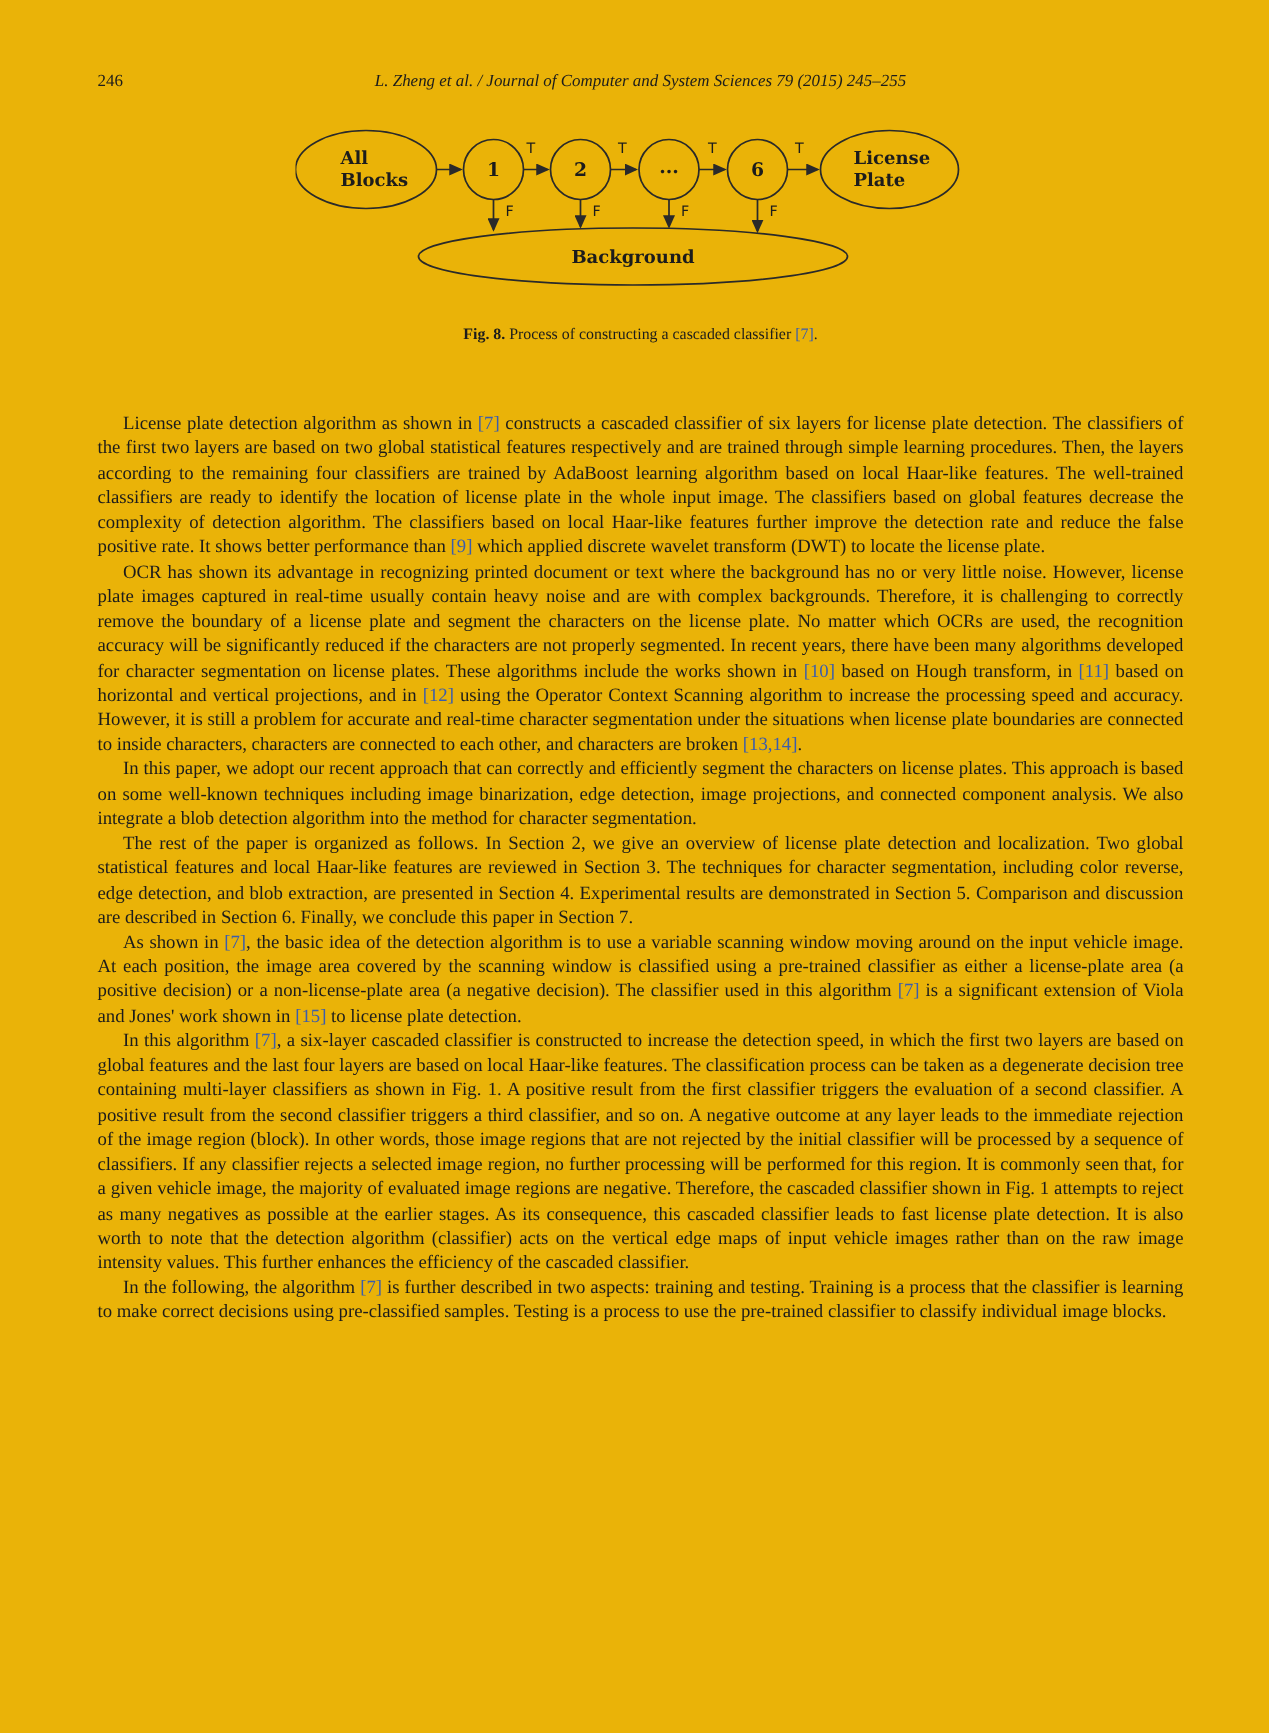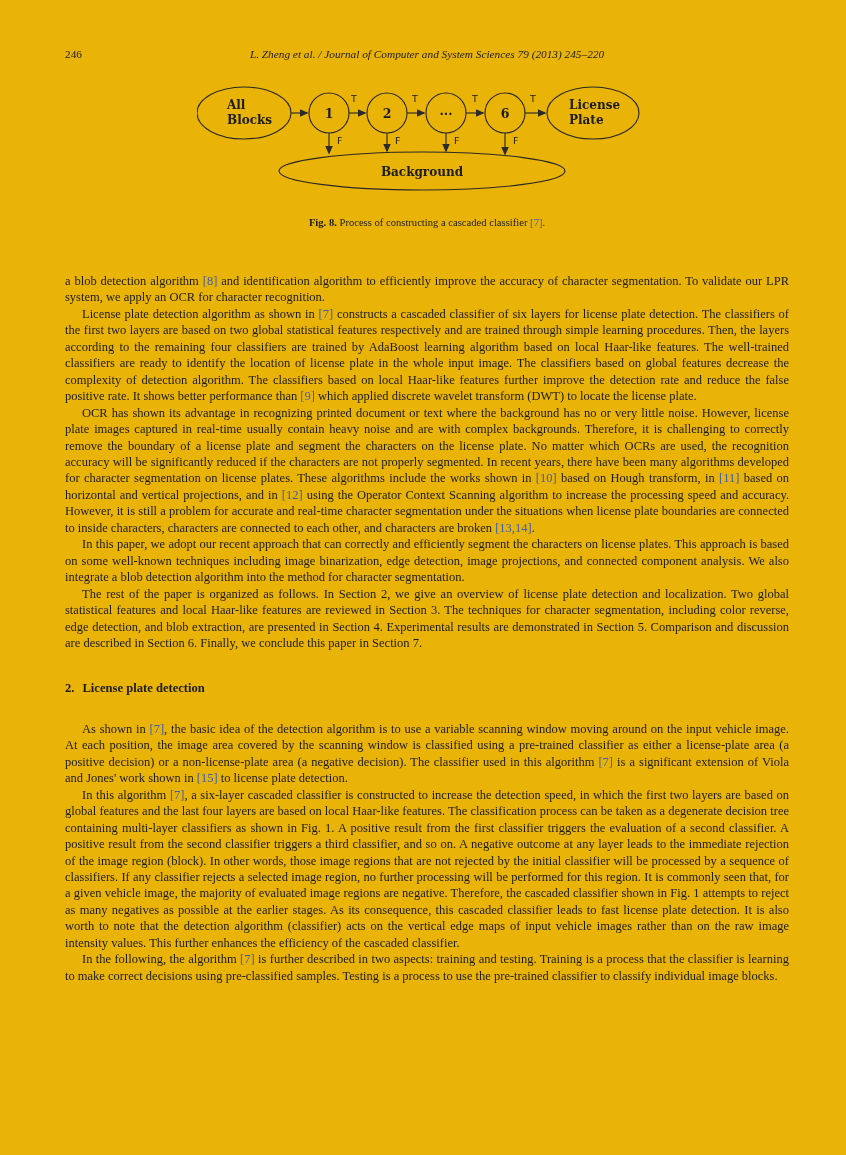--- a/index.html
+++ b/index.html
@@ -65,21 +65,21 @@
   .seg-cite { color: var(--cite, #3a5dae); }
   .seg-bold { font-weight: bold; }
 </style>
 </head>
 <body>
 
 <div class="page">
 
   <div class="hdr">
     <span class="pnum">246</span>
-    <span class="rhead">L. Zheng et al. / Journal of Computer and System Sciences 79 (2013) 245–220</span>
+    <span class="rhead">L. Zheng et al. / Journal of Computer and System Sciences 79 (2015) 245–255</span>
   </div>
 
   <figure>
     <svg width="460" height="118" viewBox="0 0 460 118">
       <defs>
         <marker id="ah" markerWidth="9" markerHeight="8" refX="7.5" refY="4" orient="auto" markerUnits="userSpaceOnUse">
           <path d="M0,0 L9,4 L0,8 Z" fill="#2a2a2a"></path>
         </marker>
       </defs>
 
@@ -128,28 +128,24 @@
 
       <text class="fig-tf" x="140" y="61">F</text>
       <text class="fig-tf" x="198" y="61">F</text>
       <text class="fig-tf" x="257" y="61">F</text>
       <text class="fig-tf" x="316" y="61">F</text>
     </svg>
     <figcaption><span class="seg-bold">Fig. 8.</span> Process of constructing a cascaded classifier <span class="seg-cite">[7]</span>.</figcaption>
   </figure>
 
   <main>
-    <p class="noindent">a blob detection algorithm <span class="seg-cite">[8]</span> and identification algorithm to efficiently improve the accuracy of character segmentation. To validate our LPR system, we apply an OCR for character recognition.</p>
     <p>License plate detection algorithm as shown in <span class="seg-cite">[7]</span> constructs a cascaded classifier of six layers for license plate detection. The classifiers of the first two layers are based on two global statistical features respectively and are trained through simple learning procedures. Then, the layers according to the remaining four classifiers are trained by AdaBoost learning algorithm based on local Haar-like features. The well-trained classifiers are ready to identify the location of license plate in the whole input image. The classifiers based on global features decrease the complexity of detection algorithm. The classifiers based on local Haar-like features further improve the detection rate and reduce the false positive rate. It shows better performance than <span class="seg-cite">[9]</span> which applied discrete wavelet transform (DWT) to locate the license plate.</p>
     <p>OCR has shown its advantage in recognizing printed document or text where the background has no or very little noise. However, license plate images captured in real-time usually contain heavy noise and are with complex backgrounds. Therefore, it is challenging to correctly remove the boundary of a license plate and segment the characters on the license plate. No matter which OCRs are used, the recognition accuracy will be significantly reduced if the characters are not properly segmented. In recent years, there have been many algorithms developed for character segmentation on license plates. These algorithms include the works shown in <span class="seg-cite">[10]</span> based on Hough transform, in <span class="seg-cite">[11]</span> based on horizontal and vertical projections, and in <span class="seg-cite">[12]</span> using the Operator Context Scanning algorithm to increase the processing speed and accuracy. However, it is still a problem for accurate and real-time character segmentation under the situations when license plate boundaries are connected to inside characters, characters are connected to each other, and characters are broken <span class="seg-cite">[13,14]</span>.</p>
     <p>In this paper, we adopt our recent approach that can correctly and efficiently segment the characters on license plates. This approach is based on some well-known techniques including image binarization, edge detection, image projections, and connected component analysis. We also integrate a blob detection algorithm into the method for character segmentation.</p>
     <p>The rest of the paper is organized as follows. In Section 2, we give an overview of license plate detection and localization. Two global statistical features and local Haar-like features are reviewed in Section 3. The techniques for character segmentation, including color reverse, edge detection, and blob extraction, are presented in Section 4. Experimental results are demonstrated in Section 5. Comparison and discussion are described in Section 6. Finally, we conclude this paper in Section 7.</p>
 
-    <h2 class="section-heading">
-      <span class="hnum">2.</span><span>License plate detection</span>
-    </h2>
 
     <p>As shown in <span class="seg-cite">[7]</span>, the basic idea of the detection algorithm is to use a variable scanning window moving around on the input vehicle image. At each position, the image area covered by the scanning window is classified using a pre-trained classifier as either a license-plate area (a positive decision) or a non-license-plate area (a negative decision). The classifier used in this algorithm <span class="seg-cite">[7]</span> is a significant extension of Viola and Jones' work shown in <span class="seg-cite">[15]</span> to license plate detection.</p>
     <p>In this algorithm <span class="seg-cite">[7]</span>, a six-layer cascaded classifier is constructed to increase the detection speed, in which the first two layers are based on global features and the last four layers are based on local Haar-like features. The classification process can be taken as a degenerate decision tree containing multi-layer classifiers as shown in Fig. 1. A positive result from the first classifier triggers the evaluation of a second classifier. A positive result from the second classifier triggers a third classifier, and so on. A negative outcome at any layer leads to the immediate rejection of the image region (block). In other words, those image regions that are not rejected by the initial classifier will be processed by a sequence of classifiers. If any classifier rejects a selected image region, no further processing will be performed for this region. It is commonly seen that, for a given vehicle image, the majority of evaluated image regions are negative. Therefore, the cascaded classifier shown in Fig. 1 attempts to reject as many negatives as possible at the earlier stages. As its consequence, this cascaded classifier leads to fast license plate detection. It is also worth to note that the detection algorithm (classifier) acts on the vertical edge maps of input vehicle images rather than on the raw image intensity values. This further enhances the efficiency of the cascaded classifier.</p>
     <p>In the following, the algorithm <span class="seg-cite">[7]</span> is further described in two aspects: training and testing. Training is a process that the classifier is learning to make correct decisions using pre-classified samples. Testing is a process to use the pre-trained classifier to classify individual image blocks.</p>
   </main>
 
 </div>
 
 </body></html>

